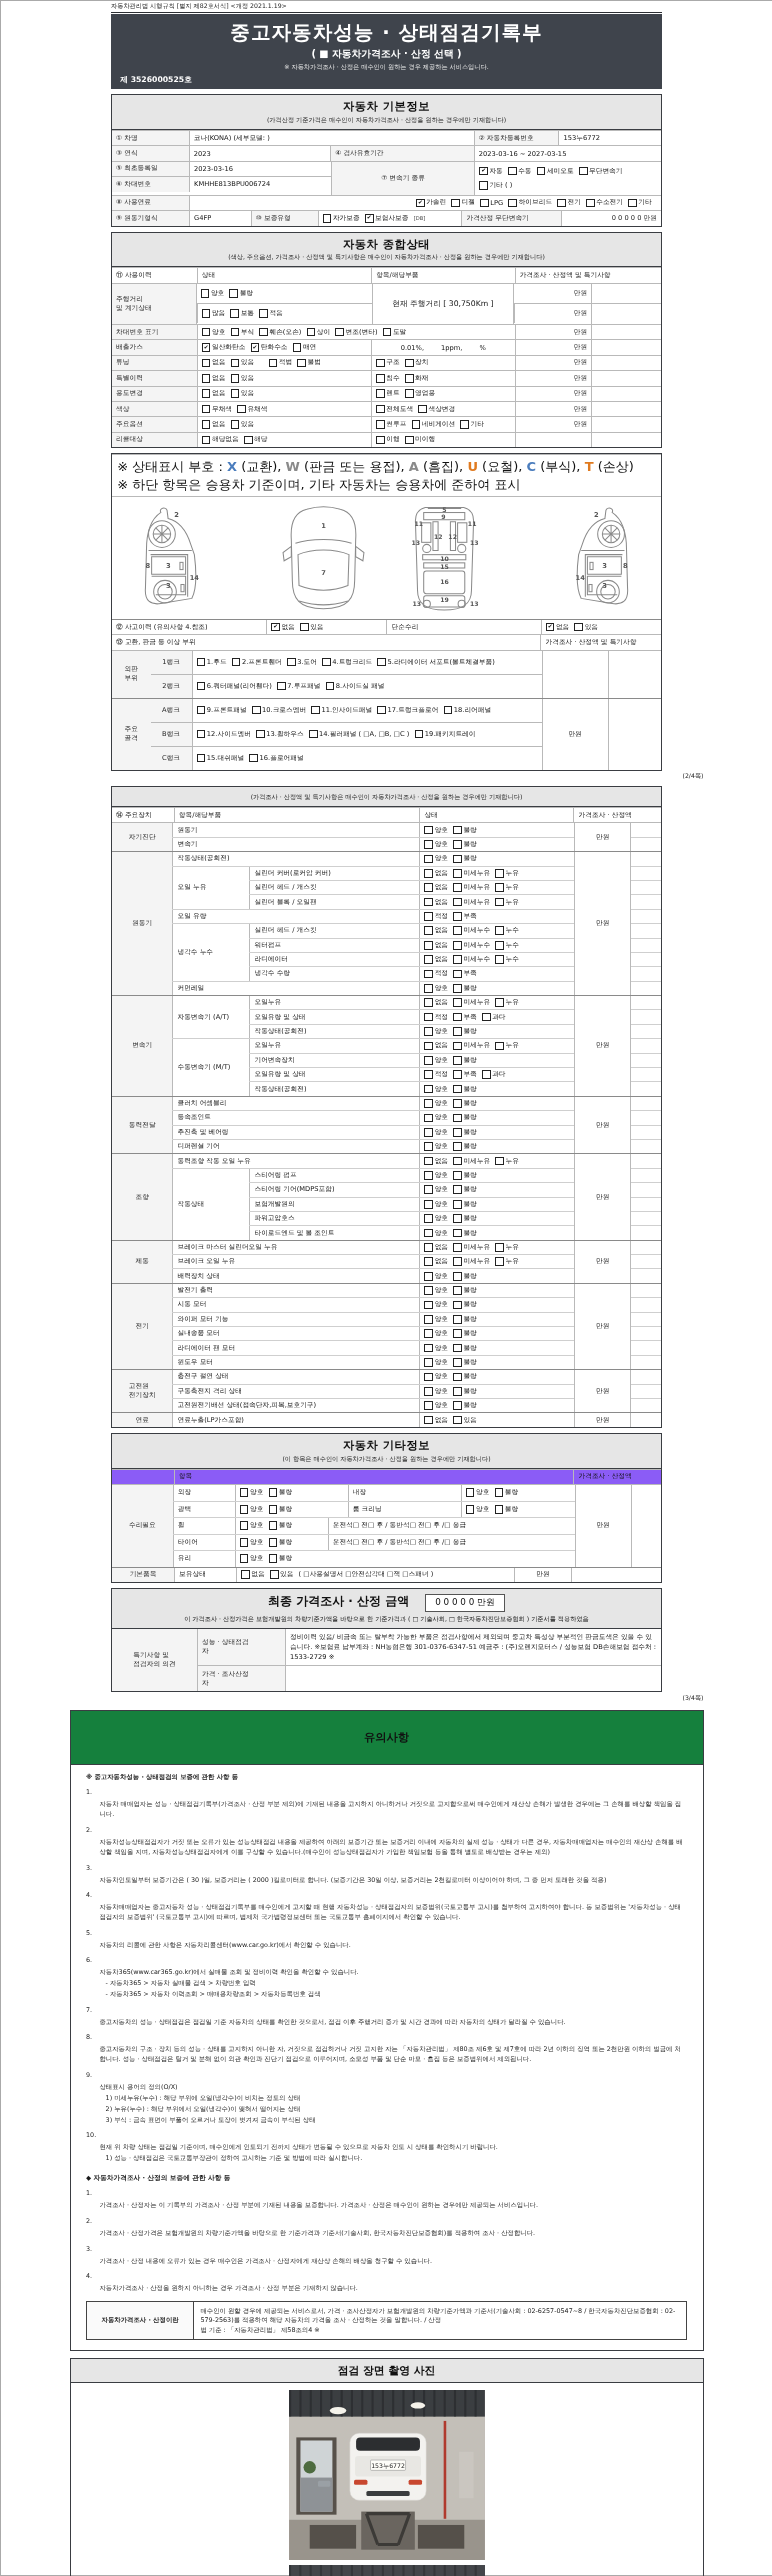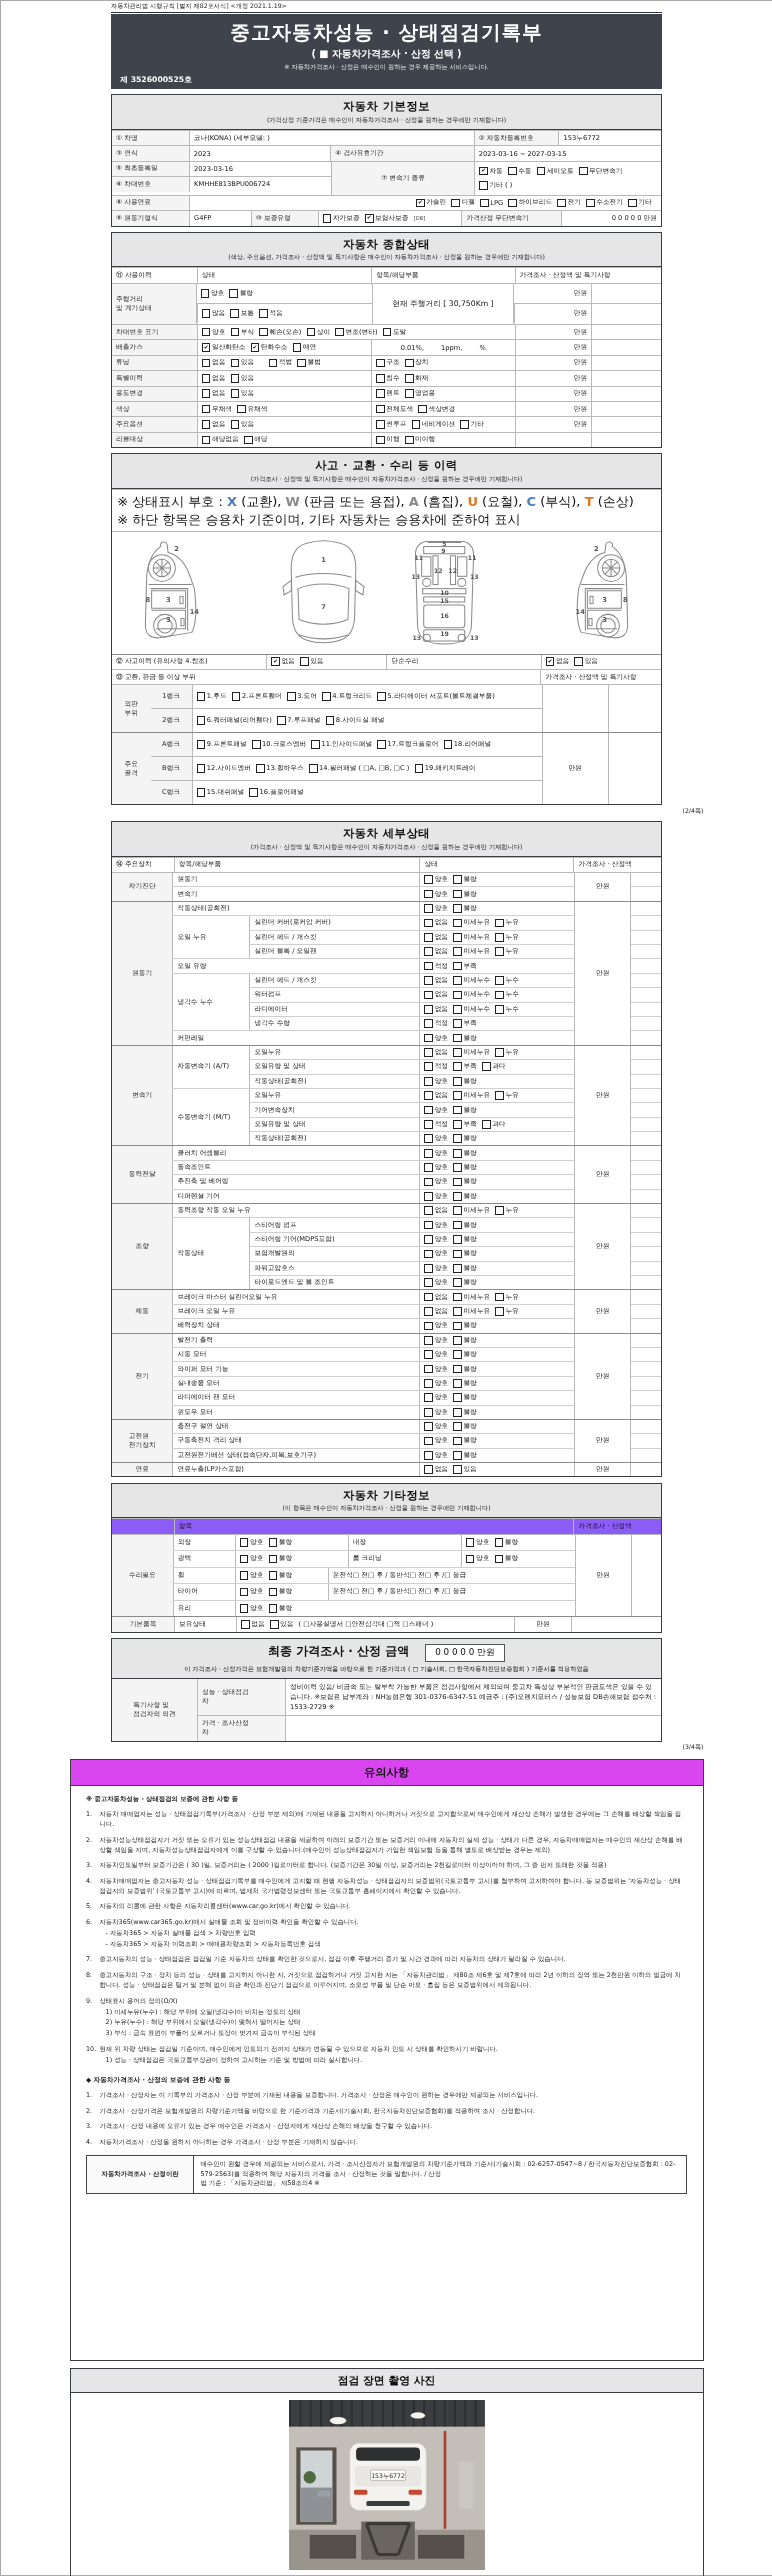--- a/index.html
+++ b/index.html
@@ -29,26 +29,26 @@
        border:0.8px solid #222;margin-right:1.5px;font-size:5.7px;line-height:1;background:#fff;flex:0 0 auto;}
   .cbb.chk{font-weight:bold;color:#111;}
   .cbl{font-size:6.7px;}
   .pricecell{justify-content:flex-end;color:#222;}
   .centercell{justify-content:center;}
   .marker{width:634px;margin:1.5px auto 0;text-align:right;font-size:6.2px;color:#222;}
   .legendrow{padding:2.6px 5.2px;font-size:13px;border-top:0.5px solid #b9b9b9;}
   .diagwrap{display:flex;justify-content:space-around;align-items:center;padding:5.2px 3.1px;border-top:0.5px solid #b9b9b9;}
   svg text{font-family:"DejaVu Sans",sans-serif;}
   .notebox{border:1px solid #3a3d42;margin-top:7.2px;}
-  .noteband{background:#d946ef;border-bottom:0.5px solid #3a3d42;text-align:center;padding:5px;}
+  .noteband{background:#15803d;border-bottom:0.5px solid #3a3d42;text-align:center;padding:19px;}
   .noteband .bt{font-size:11.3px;font-weight:bold;}
   .notebody{padding:8.2px 15.5px 9.3px;font-size:6.4px;line-height:1.55;color:#1b1b1b;}
   .nitem{display:flex;margin-top:5.7px;}
   .nnum{width:13.4px;flex:0 0 auto;}
-  .ntxt{flex:1;}
+  .ntxt{flex:1;margin-top:12px;}
   .nsub{margin-left:6.2px;margin-top:1px;}
   .ptitle{font-weight:bold;margin-top:9.3px;font-size:6.7px;}
   .defbox{display:flex;border:0.8px solid #444;margin-top:7.2px;}
   .defbox .dl{flex:0 0 98px;border-right:0.8px solid #444;display:flex;align-items:center;justify-content:center;
               font-weight:bold;text-align:center;padding:4.1px;background:#fafafa;}
   .defbox .dr{flex:1;padding:4.1px 6.2px;line-height:1.5;}
   .photoband{background:#e6e6e6;border-bottom:0.5px solid #3a3d42;text-align:center;padding:4.6px;}
   .photoband .bt{font-size:10.8px;font-weight:bold;}
   .photobody{padding:7.2px 0 9.3px;display:flex;flex-direction:column;align-items:center;gap:5.2px;}
 </style>
@@ -437,24 +437,20 @@
               <span class="cbl">미이행</span>
             </span>
           </div>
           <div class="fc pricecell" style="width:77px;"></div>
           <div class="fc " style="width:70px;"></div>
         </div>
       </div>
     </div>
   <div id="sec-accident">
       <div class="secbox">
-        <div class="secband">
-          <div class="bt">사고 · 교환 · 수리 등 이력</div>
-          <div class="bs">(가격조사 · 산정액 및 특기사항은 매수인이 자동차가격조사 · 산정을 원하는 경우에만 기재합니다)</div>
-        </div>
         <div class="legendrow">※ 상태표시 부호 : <b style="color:#4b7dbd">X</b> <span>(교환),</span> <b style="color:#8a8a8a">W</b> <span>(판금 또는 용접),</span> <b style="color:#8a8a8a">A</b> <span>(흠집),</span> <b style="color:#e07a1f">U</b> <span>(요철),</span> <b style="color:#4b7dbd">C</b> <span>(부식),</span> <b style="color:#e07a1f">T</b> <span>(손상)</span> <br><span>※ 하단 항목은 승용차 기준이며, 기타 자동차는 승용차에 준하여 표시</span></div>
         <div class="diagwrap">
           <svg width="121" height="111" viewBox="0 0 235 215" style="font-size:13px">
 <g fill="none" stroke="#8a8a8a" stroke-width="2">
 <path d="M60 18 C55 10 70 6 72 14 L74 30 C95 35 110 55 118 80 L125 100 C130 140 128 170 120 185 L60 195 C40 198 28 190 30 165 L32 90 C32 55 42 30 60 18 Z"></path>
 <circle cx="62" cy="60" r="26"></circle>
               <circle cx="62" cy="60" r="17"></circle>
 <path d="M62 43 L62 77 M45 60 L79 60 M50 48 L74 72 M74 48 L50 72"></path>
 <circle cx="68" cy="172" r="22"></circle>
               <circle cx="68" cy="172" r="14"></circle>
@@ -688,21 +684,20 @@
           <div class="fc" style="width:54px;min-height:68px"></div>
         </div>
       </div>
     </div>
 </div>
 <div class="marker">(2/4쪽)</div>
 <div class="col">
   <div id="sec-detail">
       <div class="secbox">
         <div class="secband">
-          <div class="bt">자동차 세부상태</div>
           <div class="bs">(가격조사 · 산정액 및 특기사항은 매수인이 자동차가격조사 · 산정을 원하는 경우에만 기재합니다)</div>
         </div>
         <div class="frow">
           <div class="fc " style="width:62px;">⑭ 주요장치</div>
           <div class="fc " style="width:247px;">항목/해당부품</div>
           <div class="fc " style="width:155px;">상태</div>
           <div class="fc " style="width:88px;">가격조사 · 산정액</div>
         </div>
         <div style="display:flex;border-top:0.5px solid #b9b9b9">
           <div class="fc lab centercell" style="width:62px;min-height:27px">자기진단</div>

